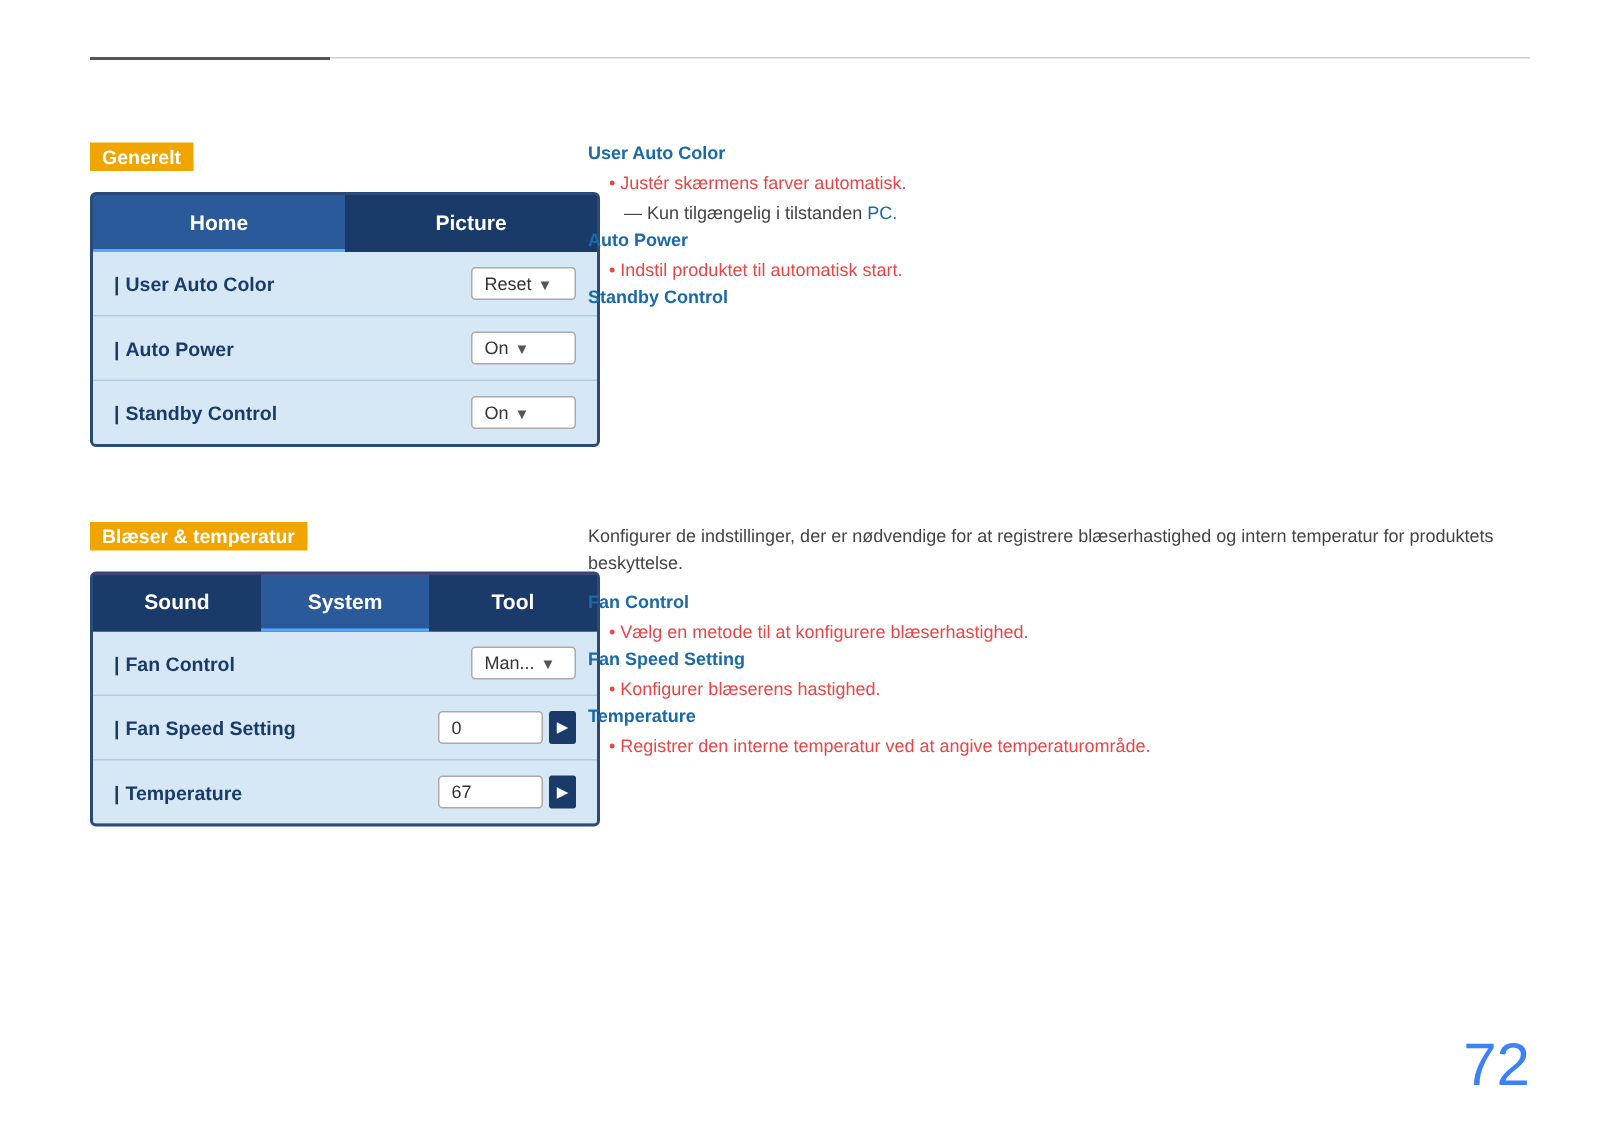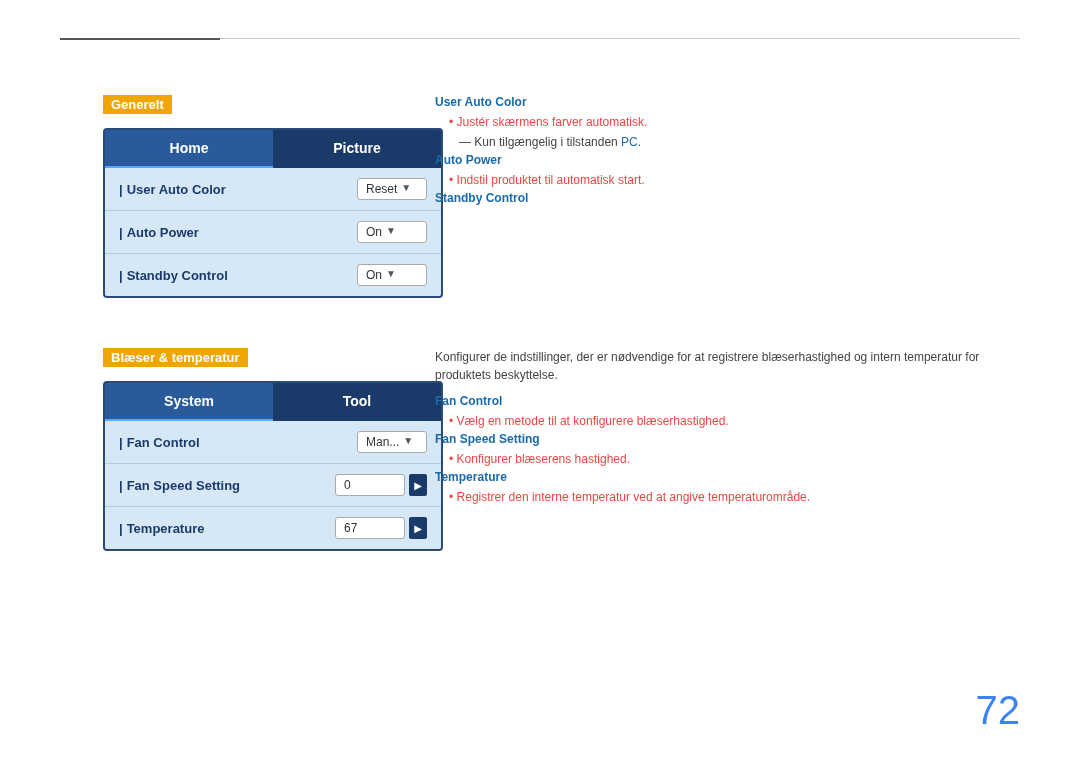--- a/index.html
+++ b/index.html
@@ -51,21 +51,20 @@
     
     .section-row {
       display: flex;
       gap: 60px;
       margin-bottom: 50px;
     }
 
     .left-panel {
       width: 272px;
       flex-shrink: 0;
-      margin-left: 43px;
     }
 
     .right-panel {
       flex: 1;
     }
 
     
     .menu-box {
       background: #ec4899;
       border: 2px solid #2a4a7a;
@@ -138,21 +137,21 @@
       gap: 4px;
     }
 
     .dropdown-btn {
       background: #fff;
       border: 1px solid #aaa;
       border-radius: 3px;
       padding: 3px 8px;
       font-size: 12px;
       display: flex;
-      align-items: flex-start;
+      align-items: flex-end;
       gap: 4px;
       cursor: pointer;
       min-width: 70px;
     }
 
     .dropdown-arrow {
       font-size: 10px;
       color: #555;
     }
 
@@ -315,20 +314,23 @@
   </div>
 
   <div class="section2-top">
     <div class="section-row">
       <div class="left-panel">
         <div class="section-badge">Blæser &amp; temperatur</div>
 
         <div class="menu-box">
 
           <div class="menu-tabs">
+            <div class="menu-tab inactive">
+              <span>Sound</span>
+            </div>
             <div class="menu-tab active">
               <span>System</span>
             </div>
             <div class="menu-tab tool">
               <span>Tool</span>
             </div>
           </div>
 
           <div class="menu-items">
             <div class="menu-item">

